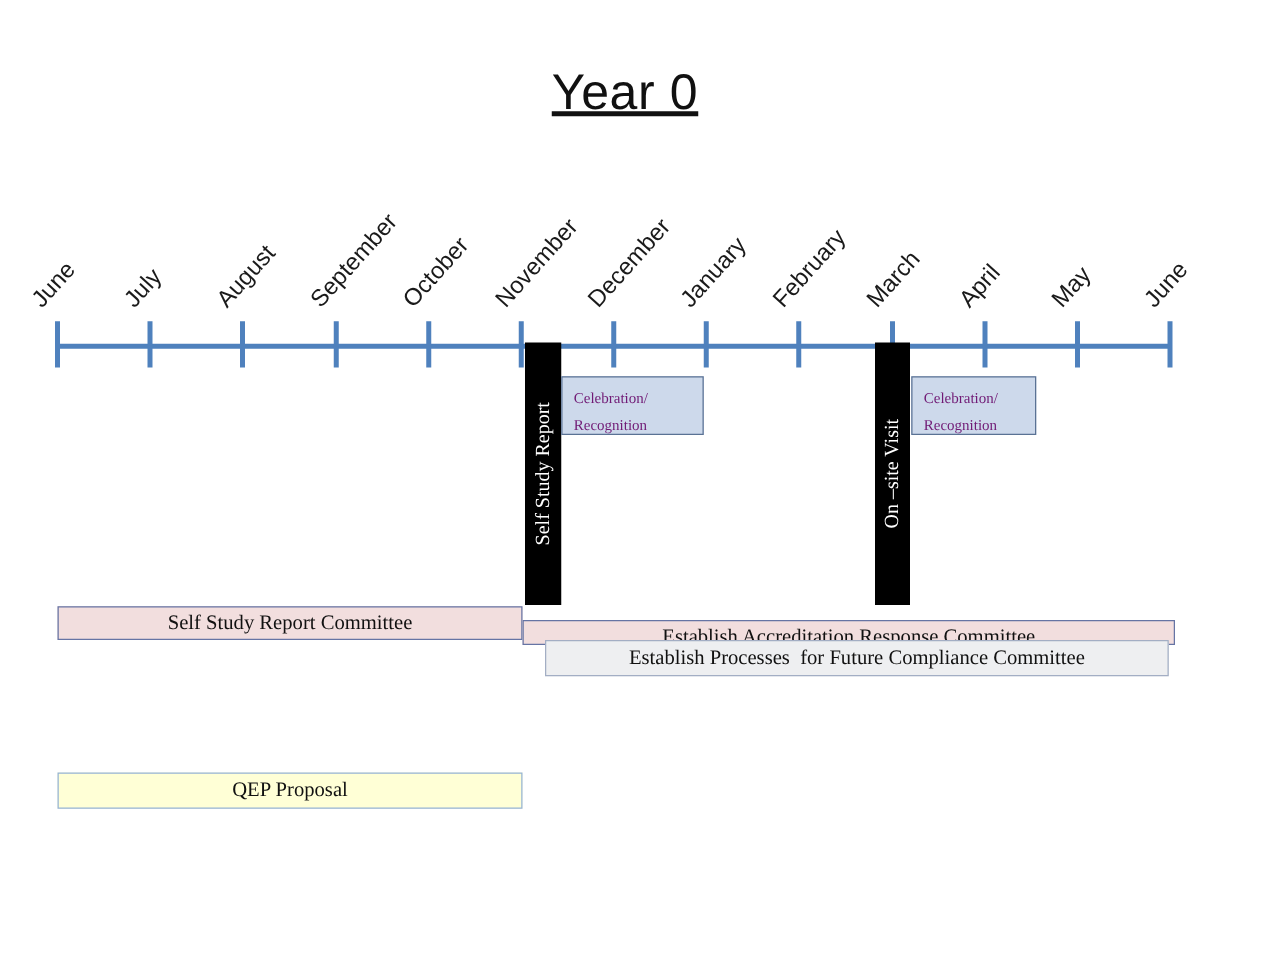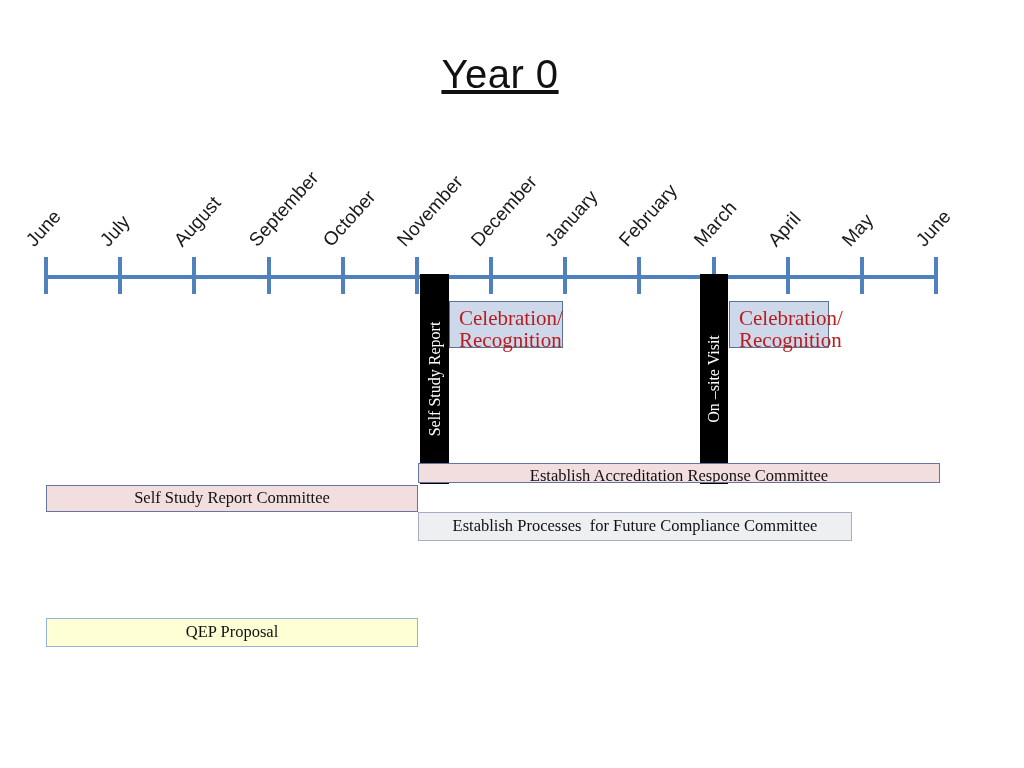--- a/index.html
+++ b/index.html
@@ -73,22 +73,22 @@
     color: #ffffff;
     font-family: "Liberation Serif", serif;
     font-size: 16px;
   }
   
   .callout {
     position: absolute;
     background: #cdd9eb;
     border: 1.5px solid #5a7294;
     font-family: "Liberation Serif", serif;
-    font-size: 21px;
-    color: #b91c1c;
+    font-size: 12px;
+    color: #701a75;
     line-height: 22px;
     padding: 5px 4px 0 9px;
     white-space: pre-line;
     box-sizing: border-box;
   }
   
   .hbar {
     position: absolute;
     box-sizing: border-box;
     font-family: "Liberation Serif", serif;
@@ -174,20 +174,20 @@
   </div>
 
   <div class="callout" style="left:449px; top:301px; width:114px; height:47px;">Celebration/
 Recognition</div>
 
   <div class="callout" style="left:729px; top:301px; width:100px; height:47px;">Celebration/
 Recognition</div>
 
   <div class="hbar pink" style="left:46px; top:485px; width:372px; height:27px; line-height:24px;">Self Study Report Committee</div>
 
-  <div class="hbar pink" style="left:418px; top:463px; width:522px; height:20px; line-height:24px;">Establish Accreditation Response Committee</div>
+  <div class="hbar pink" style="left:418px; top:496px; width:522px; height:20px; line-height:24px;">Establish Accreditation Response Committee</div>
 
-  <div class="hbar gray" style="left:418px; top:512px; width:434px; height:29px; line-height:26px;font-family:Liberation Serif, serif;">Establish Processes  for Future Compliance Committee</div>
+  <div class="hbar gray" style="left:436px; top:512px; width:499px; height:29px; line-height:26px;font-family:Liberation Serif, serif;">Establish Processes  for Future Compliance Committee</div>
 
   <div class="hbar yellow" style="left:46px; top:574px; width:372px; height:29px; line-height:26px;">QEP Proposal</div>
 
 
 </div>
 
 </body></html>

